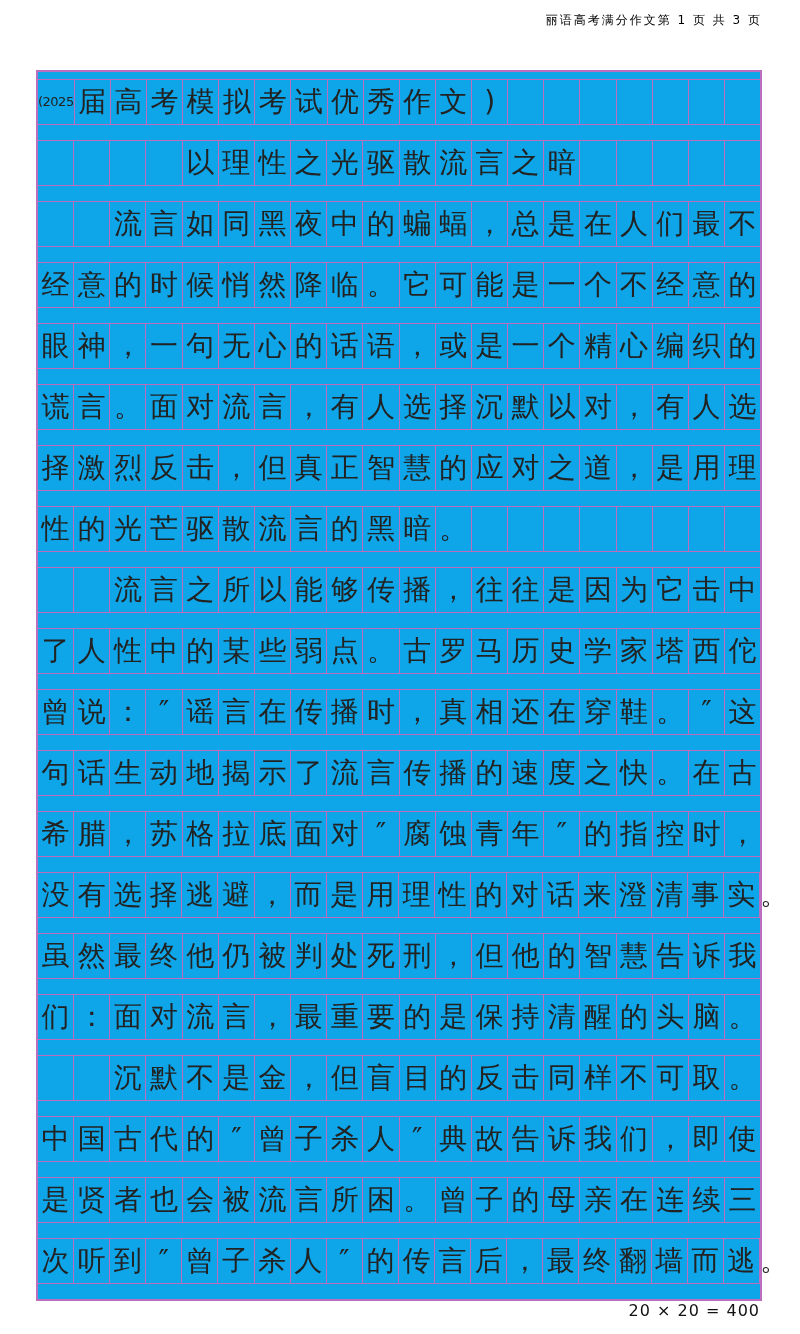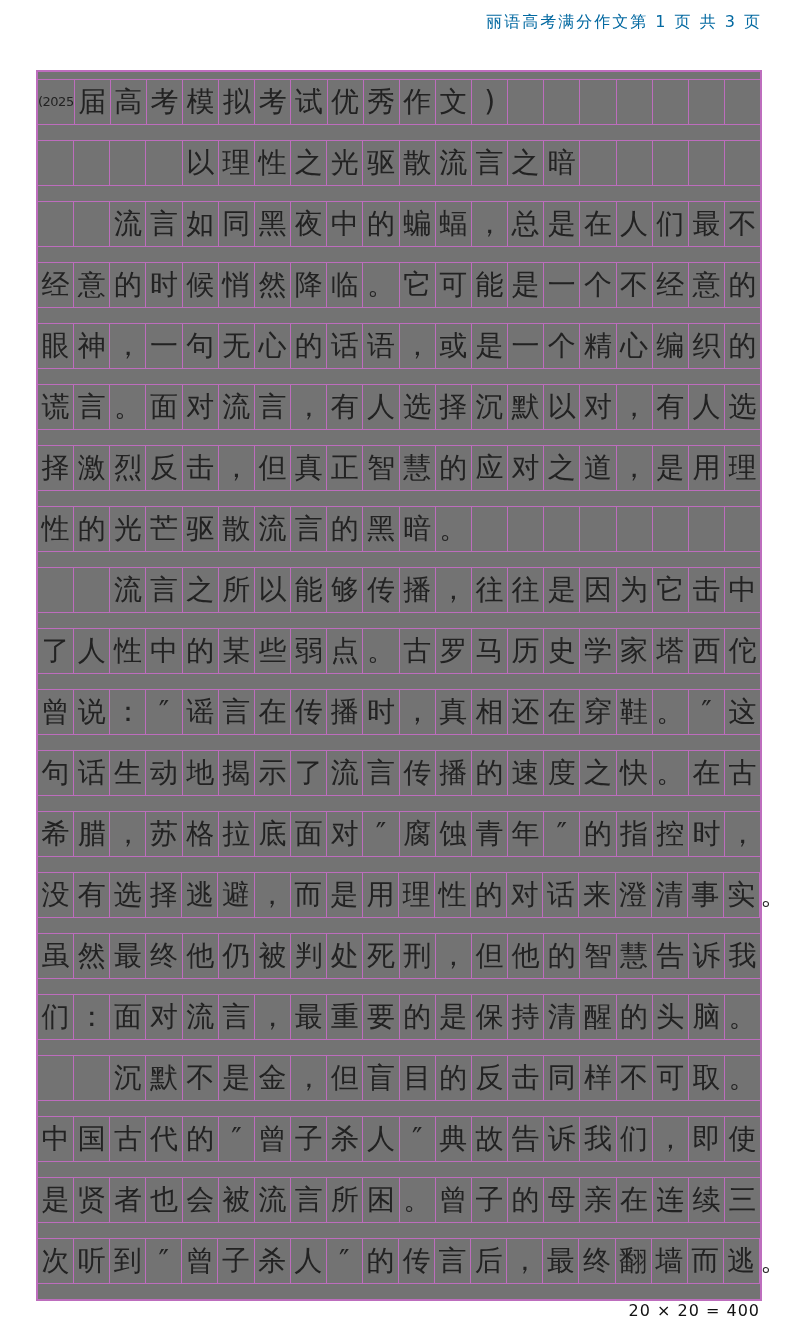--- a/index.html
+++ b/index.html
@@ -6,26 +6,26 @@
   body {
     width:800px; height:1334px;
     background:#ffffff;
     font-family:"DejaVu Sans", sans-serif;
     position:relative;
     --line:#bd6dbd;
     --ink:#222222;
   }
   .header {
     position:absolute; top:12px; right:38px;
-    font-size:16px; color:#0369a1; letter-spacing:2px;
+    font-size:12px; color:#000000; letter-spacing:2px;
   }
   .grid {
     position:absolute; left:36px; top:70px; width:726px;
     border:2px solid var(--line);
-    box-sizing:border-box; background:#737373;
+    box-sizing:border-box; background:#0ea5e9;
   }
   .top-pad { height:7px; }
   .row-band {
     display:flex; height:44px;
     border-top:1px solid var(--line);
     border-bottom:1px solid var(--line);
     position:relative;
   }
   .cell {
     flex:1 1 0;

